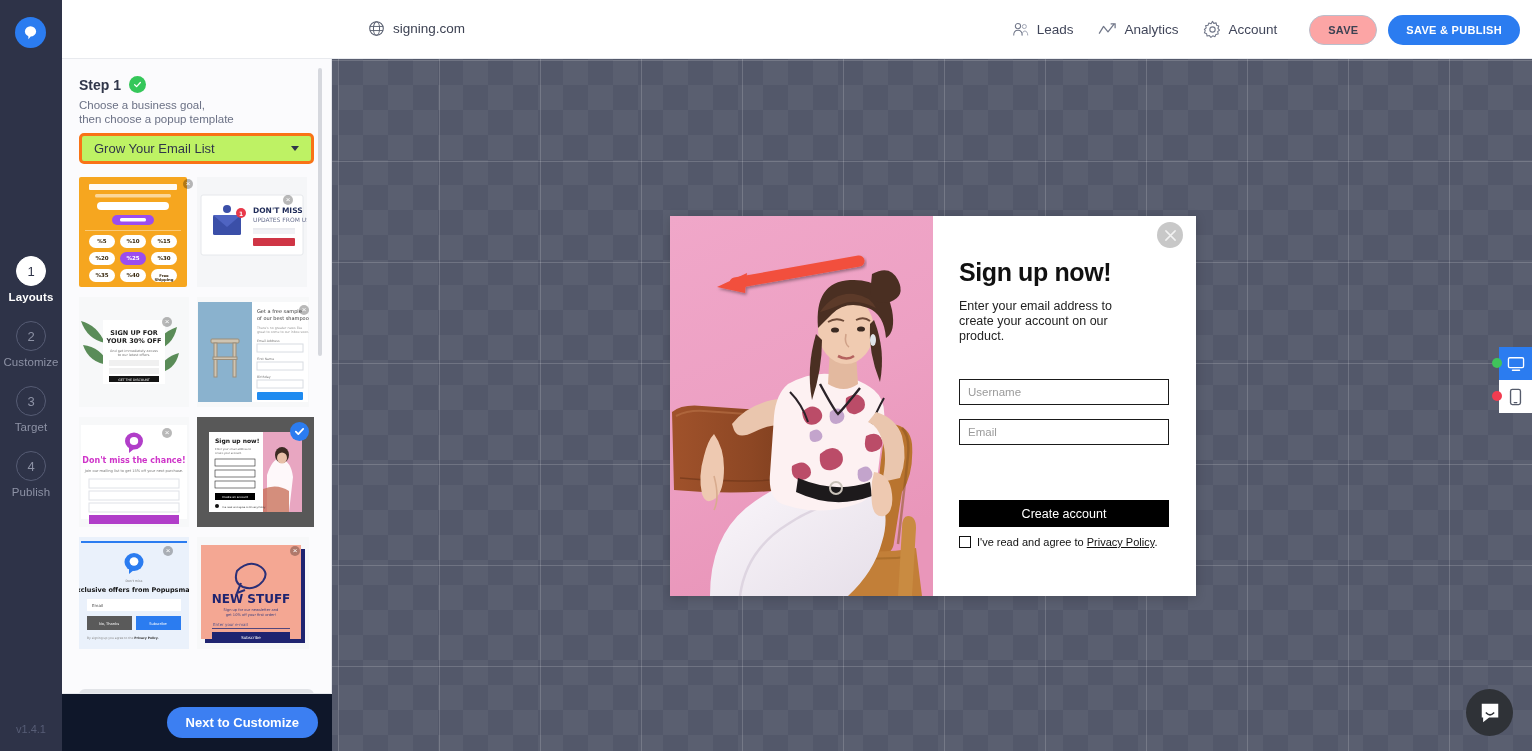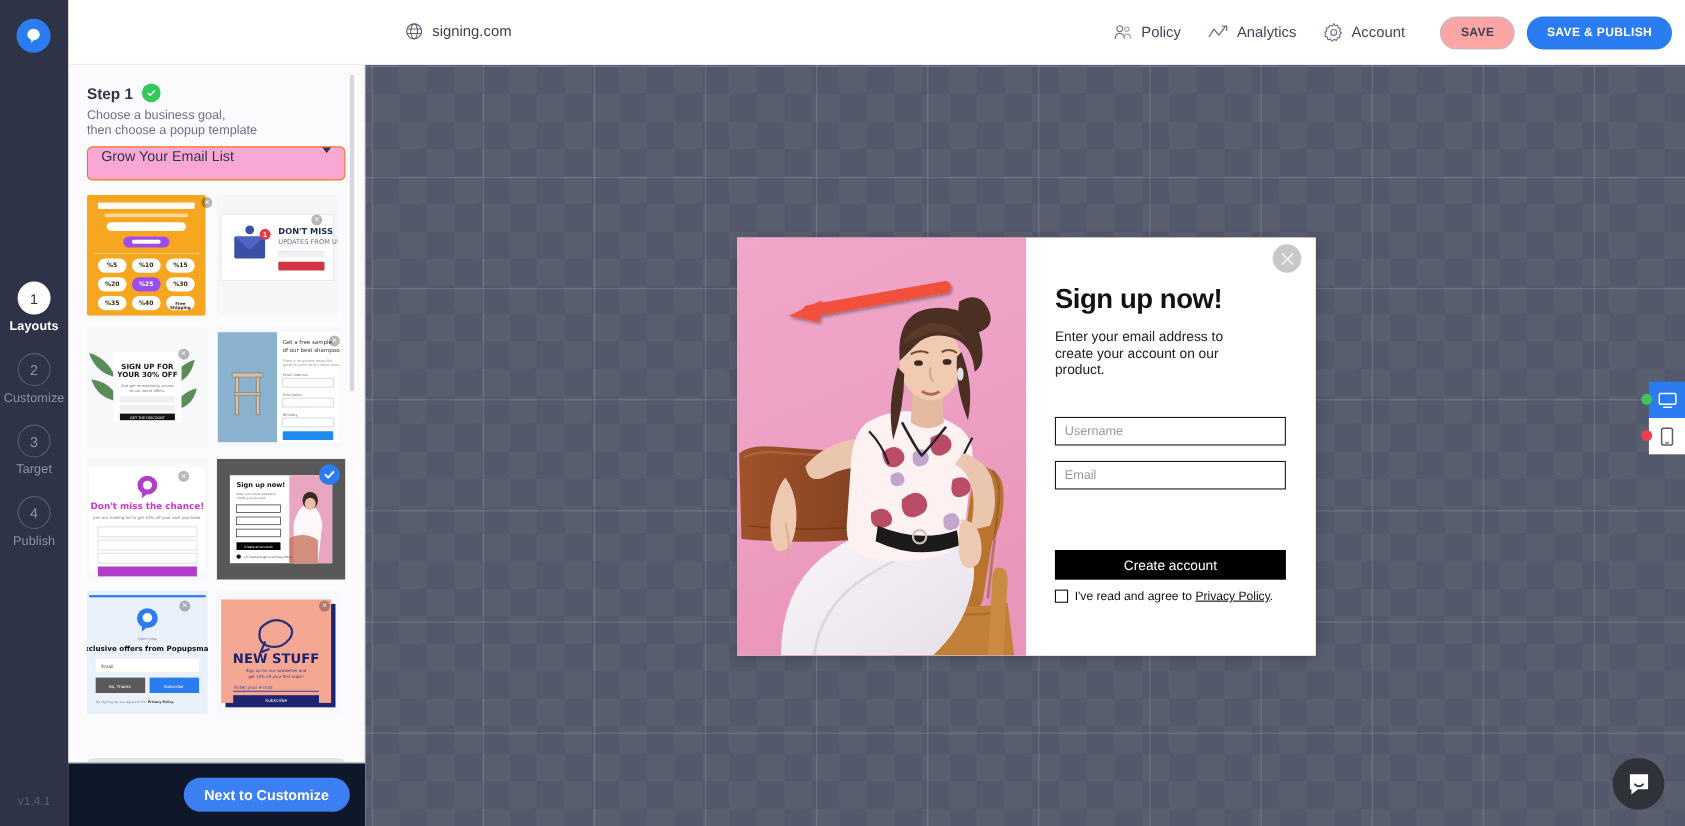--- a/index.html
+++ b/index.html
@@ -98,22 +98,22 @@
   .check-badge {
     width: 17px; height: 17px; border-radius: 50%; background: #35c75a;
     display: flex; align-items: center; justify-content: center;
   }
   .step-sub {
     position: absolute; left: 17px; top: 39px; width: 230px;
     font-size: 11.5px; line-height: 14px; color: #6b7185;
   }
   .goal-select {
     position: absolute; left: 17px; top: 74px; width: 235px; height: 31px;
-    border: 1px solid #f97316; border-radius: 5px; background: #f9a8d4;
-    display: flex; align-items: flex-start; cursor: pointer;
+    border: 3px solid #f97316; border-radius: 5px; background: #bef264;
+    display: flex; align-items: center; cursor: pointer;
   }
   .goal-select .gl-txt { font-size: 13px; color: #30364a; margin-left: 12px; }
   .goal-select .caret {
     position: absolute; right: 12px; width: 0; height: 0;
     border-left: 4.5px solid transparent; border-right: 4.5px solid transparent;
     border-top: 5px solid #30364a;
   }
 
   .tpl-grid {
     position: absolute; left: 17px; top: 118px; width: 236px;
@@ -282,21 +282,21 @@
     </div>
 
     <div class="tb-right">
       <div class="tb-nav">
         <svg width="19" height="17" viewBox="0 0 22 20">
           <circle cx="8" cy="6" r="3.1" fill="none" stroke="#717789" stroke-width="1.2"></circle>
           <path d="M3 17 c0-4 2.4-6 5-6 s5 2 5 6" fill="none" stroke="#717789" stroke-width="1.2"></path>
           <circle cx="15.5" cy="6.5" r="2.4" fill="none" stroke="#9aa0b0" stroke-width="1.1"></circle>
           <path d="M12.8 17 c0-3.4 1.6-5.2 3.4-5.2 s3.3 1.8 3.3 5.2" fill="none" stroke="#9aa0b0" stroke-width="1.1"></path>
         </svg>
-        <span>Policy</span>
+        <span>Leads</span>
       </div>
 
       <div class="tb-nav">
         <svg width="20" height="16" viewBox="0 0 22 18">
           <path d="M1 13 L6 5 L11 11 L18 2" fill="none" stroke="#717789" stroke-width="1.4" stroke-linejoin="round"></path>
           <path d="M14 2 H19 V7" fill="none" stroke="#717789" stroke-width="1.4"></path>
         </svg>
         <span>Analytics</span>
       </div>
 

